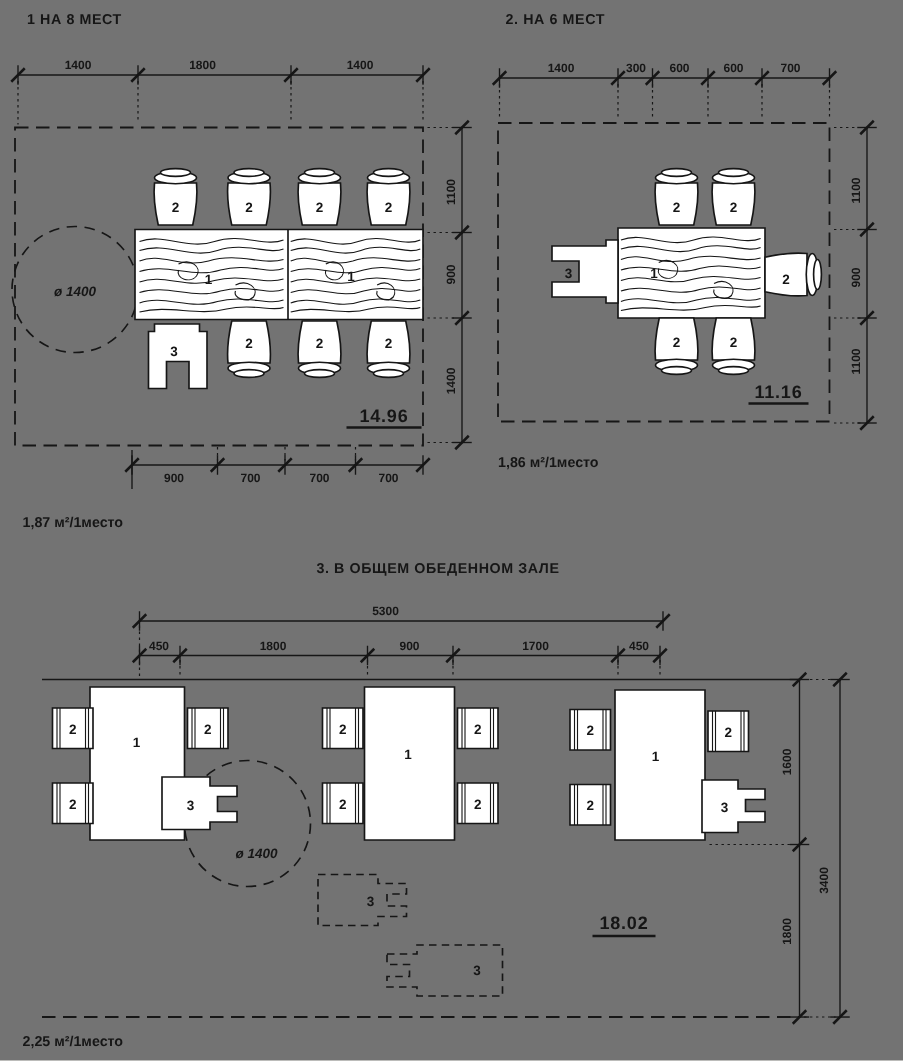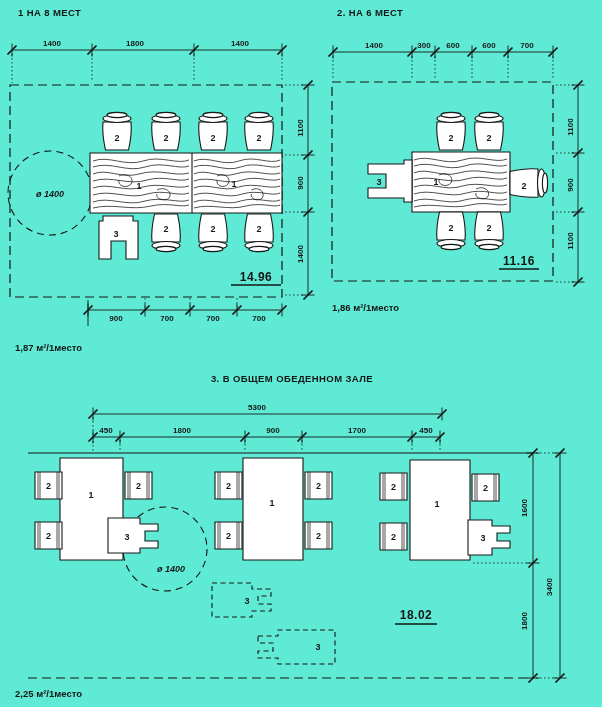--- a/index.html
+++ b/index.html
@@ -1,16 +1,16 @@
 <!DOCTYPE html>
 <html><head>
 <meta charset="utf-8">
 <style>
   html,body{margin:0;padding:0;background:#f5f5f2;}
-  #sheet{position:relative;width:602px;height:707px;background:#5eead4;overflow:hidden;}
+  #sheet{position:relative;width:602px;height:707px;background:#737373;overflow:hidden;}
   svg{position:absolute;left:0;top:0;}
   svg *{vector-effect:non-scaling-stroke;}
   .ln{stroke:#161616;stroke-width:1.1;fill:none;}
   .thin{stroke:#161616;stroke-width:.75;fill:none;}
   .dim{stroke:#161616;stroke-width:.9;fill:none;}
   .dash{stroke:#161616;stroke-width:1.2;fill:none;stroke-dasharray:9 5;}
   .dashc{stroke:#161616;stroke-width:1.1;fill:none;stroke-dasharray:7 5;}
   .dashp{stroke:#161616;stroke-width:1.1;fill:none;stroke-dasharray:5 3.5;}
   .dot{stroke:#161616;stroke-width:.8;fill:none;stroke-dasharray:1.6 2.4;}
   .fillw{fill:#ffffff;stroke:#161616;stroke-width:1.1;}

